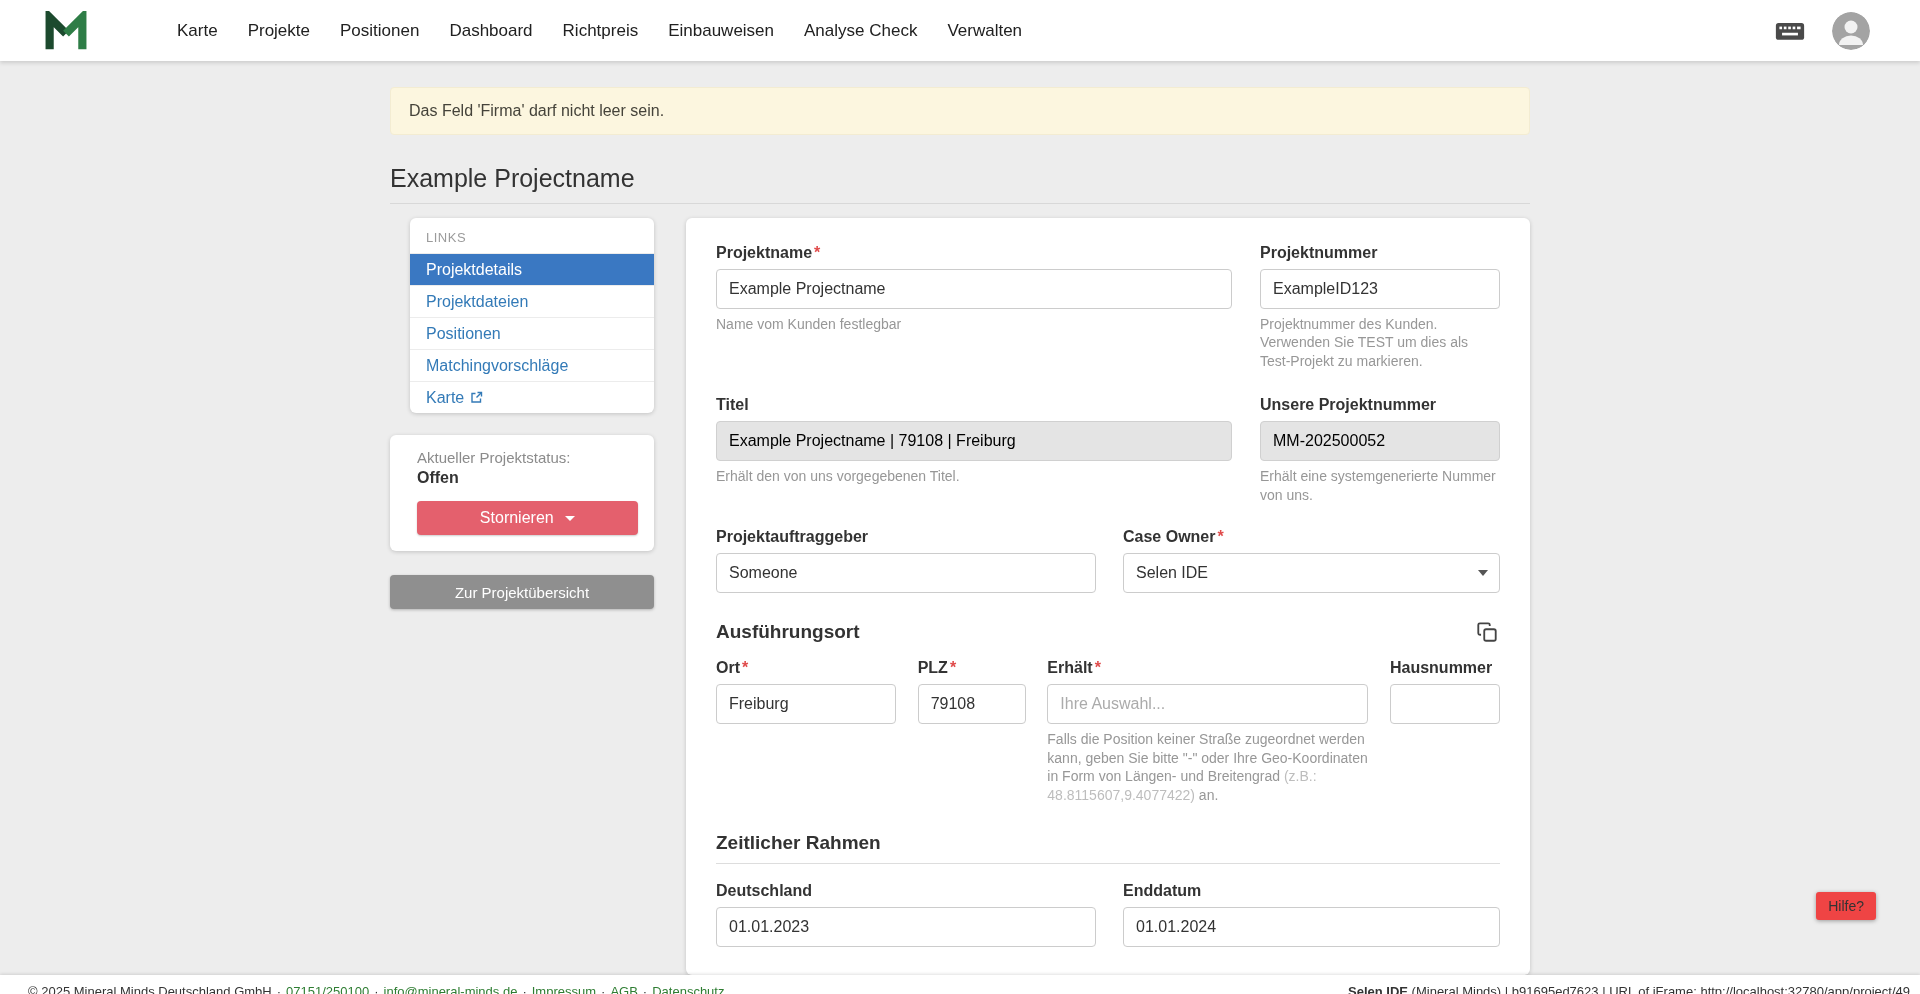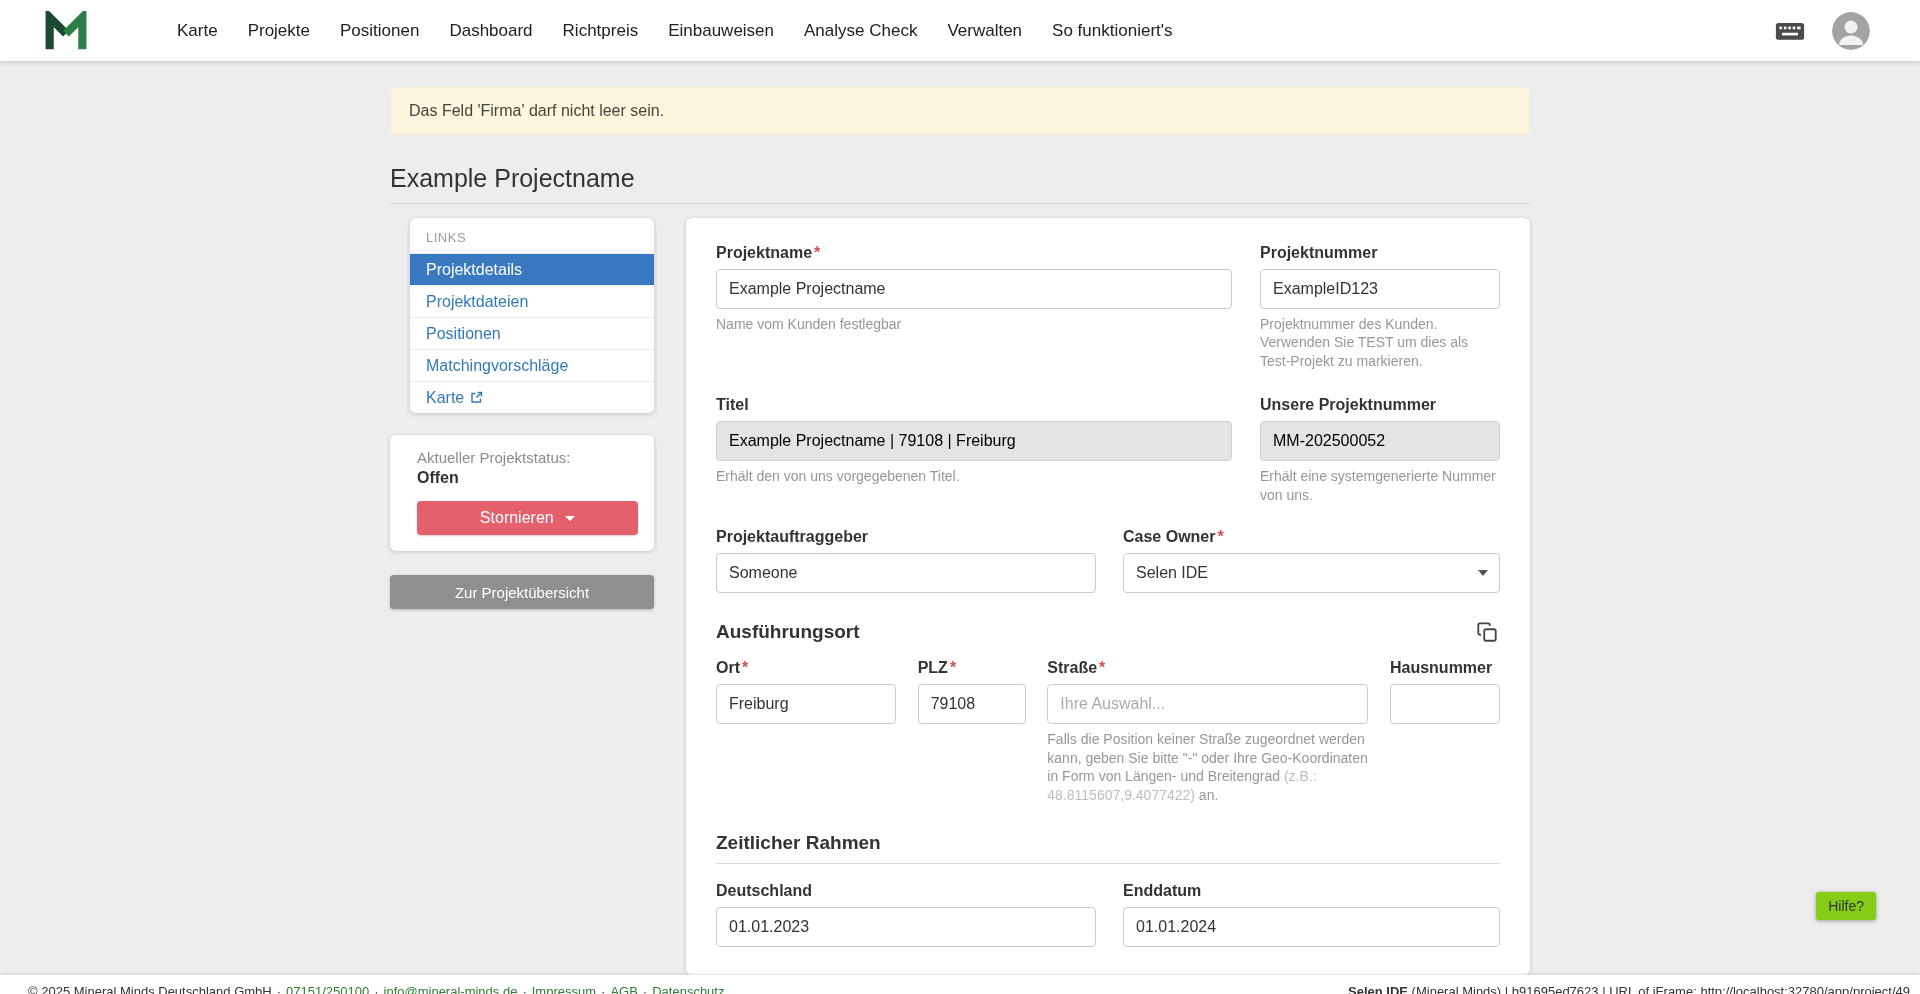--- a/index.html
+++ b/index.html
@@ -68,21 +68,21 @@
   .section-head { display:flex; align-items:center; justify-content:space-between; margin-bottom:14px; }
   .section-head h2, .section-title { font-size:19px; font-weight:700; color:#333; }
   .copy-btn { cursor:pointer; display:flex; align-items:center; padding:2px; }
   .section-rule { border:none; border-top:1px solid #ddd; margin:9px 0 18px; }
   .mt-section { margin-top:28px; }
 
   .select { position:relative; height:40px; border:1px solid #ccc; border-radius:4px; background:#fff; display:flex; align-items:center; padding:0 30px 0 12px; font-size:16px; color:#333; cursor:pointer; }
   .sel-caret { position:absolute; right:11px; top:50%; margin-top:-3px; width:0; height:0; border-left:5px solid transparent; border-right:5px solid transparent; border-top:6px solid #555; }
 
   
-  .help-btn { position:absolute; right:44px; bottom:74px; background:#84cc16; border:none; border-radius:3px; padding:6px 12px; font-size:14px; font-family:inherit; color:#333; box-shadow:0 1px 4px rgba(0,0,0,.35); cursor:pointer; z-index:20; }
+  .help-btn { position:absolute; right:44px; bottom:74px; background:#ef4444; border:none; border-radius:3px; padding:6px 12px; font-size:14px; font-family:inherit; color:#333; box-shadow:0 1px 4px rgba(0,0,0,.35); cursor:pointer; z-index:20; }
 
   
   .footer { height:32px; flex-shrink:0; background:#fff; box-shadow:0 -1px 3px rgba(0,0,0,.12); display:flex; align-items:center; justify-content:space-between; padding:0 10px 0 28px; font-size:13px; color:#333; position:relative; z-index:10; }
   .footer-left { display:flex; align-items:center; }
   .footer-link { color:#2e7d32; text-decoration:underline; cursor:pointer; }
   .dot { margin:0 5px; color:#333; }
   .footer-right b { font-weight:700; }
 </style>
 </head>
 <body>
@@ -98,21 +98,20 @@
     </div>
     <div class="nav-items">
       <a class="nav-item">Karte</a>
       <a class="nav-item">Projekte</a>
       <a class="nav-item">Positionen</a>
       <a class="nav-item">Dashboard</a>
       <a class="nav-item">Richtpreis</a>
       <a class="nav-item">Einbauweisen</a>
       <a class="nav-item">Analyse Check</a>
       <a class="nav-item">Verwalten</a>
-      <a class="nav-item">So funktioniert's</a>
     </div>
     <div class="nav-right">
       <span class="nav-icon">
         <svg width="30" height="22" viewBox="0 0 34 24">
           <rect x="1" y="3" width="32" height="19" rx="3" fill="#4a4a4a"></rect>
           <rect x="5" y="7" width="3" height="3" fill="#fff"></rect>
             <rect x="10" y="7" width="3" height="3" fill="#fff"></rect>
             <rect x="15" y="7" width="3" height="3" fill="#fff"></rect>
             <rect x="20" y="7" width="3" height="3" fill="#fff"></rect>
             <rect x="25" y="7" width="4" height="3" fill="#fff"></rect>
@@ -234,21 +233,21 @@
               <input type="text" value="Freiburg" style="">
             </div>
             <div class="field w-plz">
               <label>
                 <span>PLZ</span><span class="req">*</span>
               </label>
               <input type="text" value="79108" style="">
             </div>
             <div class="field w-strasse">
               <label>
-                <span>Straße</span><span class="req">*</span>
+                <span>Erhält</span><span class="req">*</span>
               </label>
               <input type="text" placeholder="Ihre Auswahl..." style="">
               <div class="helper"><span>Falls die Position keiner Straße zugeordnet werden kann, geben Sie bitte "-" oder Ihre Geo-Koordinaten in Form von Längen- und Breitengrad </span><span class="lighter">(z.B.: 48.8115607,9.4077422)</span><span> an.</span></div>
             </div>
             <div class="field w-haus">
               <label>Hausnummer</label>
               <input type="text" value="" style="">
             </div>
           </div>
 

